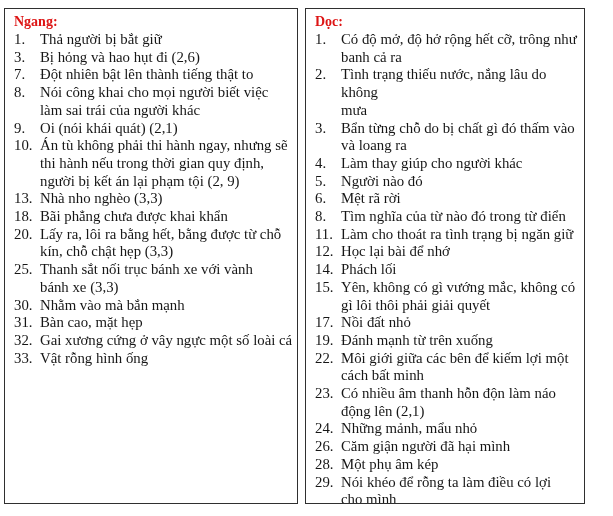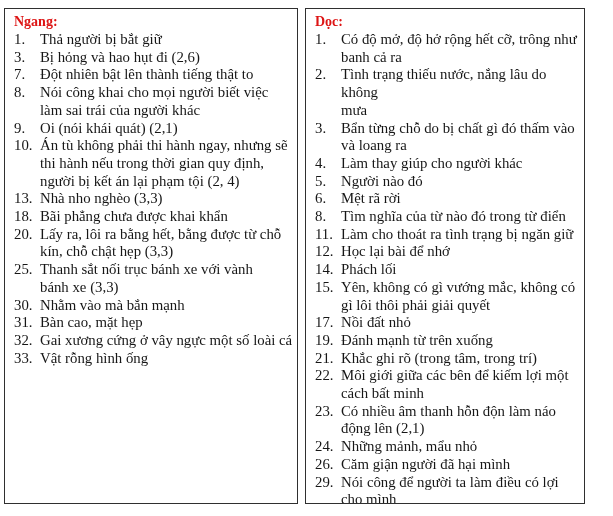--- a/index.html
+++ b/index.html
@@ -78,21 +78,21 @@
 làm sai trái của người khác</span>
         </li>
         <li class="item">
           <span class="num">9.</span>
           <span class="txt">Oi (nói khái quát) (2,1)</span>
         </li>
         <li class="item">
           <span class="num">10.</span>
           <span class="txt">Án tù không phải thi hành ngay, nhưng sẽ
 thi hành nếu trong thời gian quy định,
-người bị kết án lại phạm tội (2, 4)</span>
+người bị kết án lại phạm tội (2, 9)</span>
         </li>
         <li class="item">
           <span class="num">13.</span>
           <span class="txt">Nhà nho nghèo (3,3)</span>
         </li>
         <li class="item">
           <span class="num">18.</span>
           <span class="txt">Bãi phẳng chưa được khai khẩn</span>
         </li>
         <li class="item">
@@ -176,41 +176,41 @@
         </li>
         <li class="item">
           <span class="num">17.</span>
           <span class="txt">Nồi đất nhỏ</span>
         </li>
         <li class="item">
           <span class="num">19.</span>
           <span class="txt">Đánh mạnh từ trên xuống</span>
         </li>
         <li class="item">
-          <span class="num">21.</span>
-          <span class="txt">Khắc ghi rõ (trong tâm, trong trí)</span>
-        </li>
-        <li class="item">
           <span class="num">22.</span>
           <span class="txt">Môi giới giữa các bên để kiếm lợi một
 cách bất minh</span>
         </li>
         <li class="item">
           <span class="num">23.</span>
           <span class="txt">Có nhiều âm thanh hỗn độn làm náo
 động lên (2,1)</span>
         </li>
         <li class="item">
           <span class="num">24.</span>
           <span class="txt">Những mảnh, mẩu nhỏ</span>
         </li>
         <li class="item">
           <span class="num">26.</span>
           <span class="txt">Căm giận người đã hại mình</span>
         </li>
         <li class="item">
+          <span class="num">28.</span>
+          <span class="txt">Một phụ âm kép</span>
+        </li>
+        <li class="item">
           <span class="num">29.</span>
-          <span class="txt">Nói công để người ta làm điều có lợi
+          <span class="txt">Nói khéo để rỗng ta làm điều có lợi
 cho mình</span>
         </li>
       </ol>
   </section>
 </div>
 
 </body></html>

